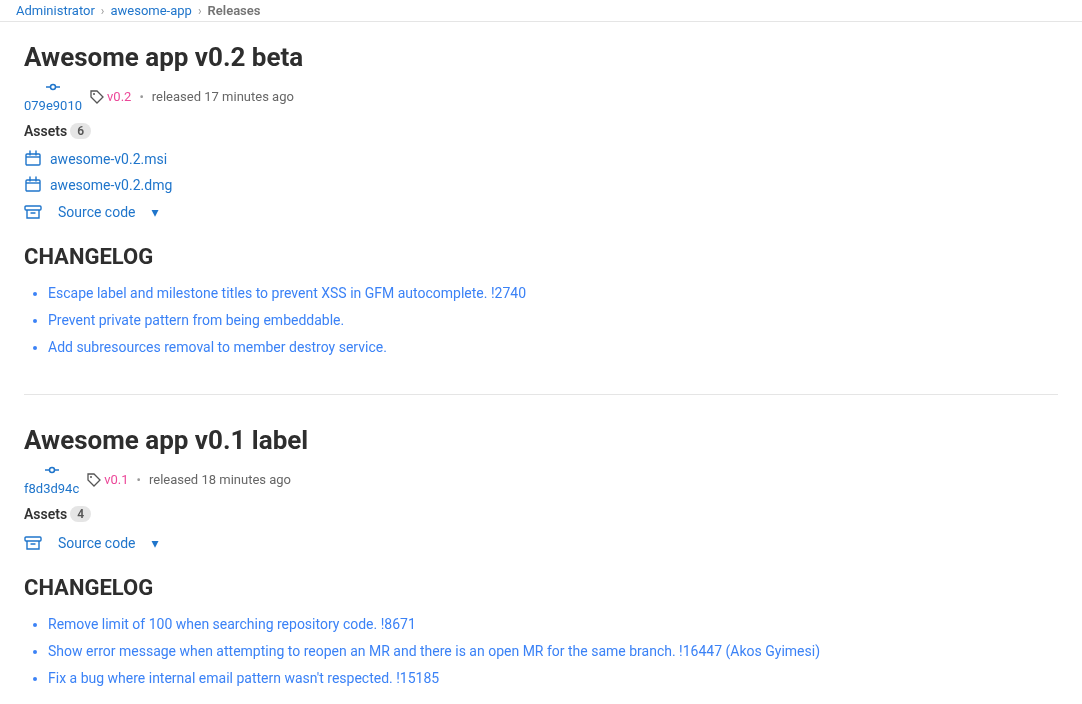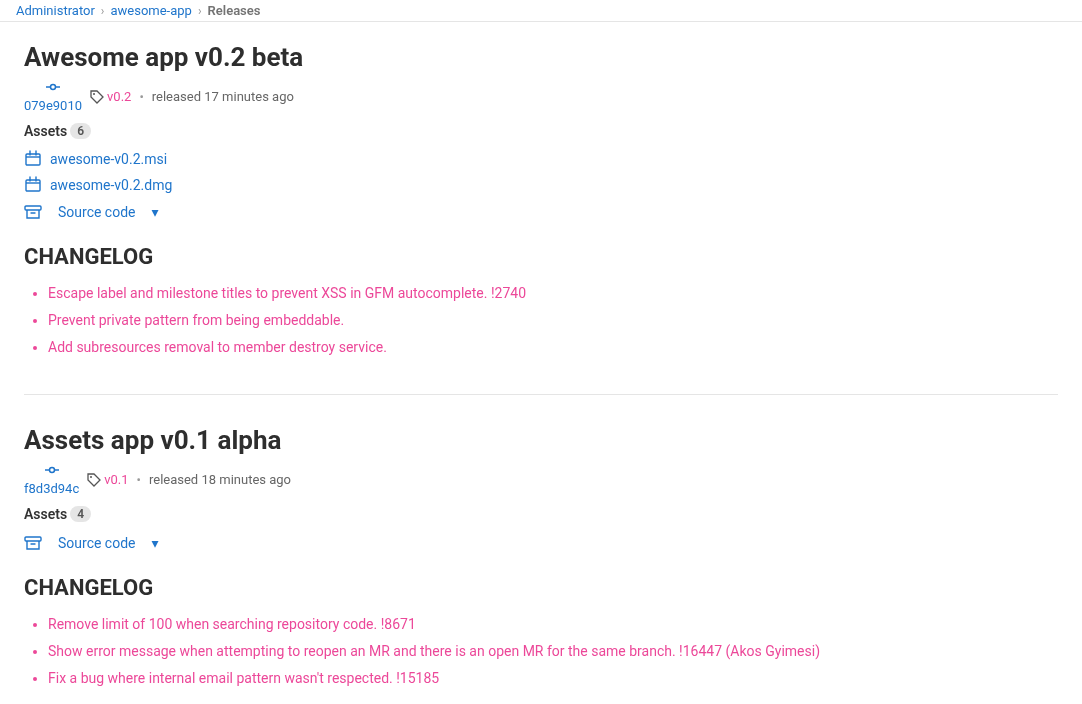--- a/index.html
+++ b/index.html
@@ -159,21 +159,21 @@
       margin-bottom: 14px;
     }
 
     .changelog-list {
       list-style: disc;
       padding-left: 24px;
     }
 
     .changelog-list li {
       font-size: 14px;
-      color: #ec4899;
+      color: #3b82f6;
       margin-bottom: 6px;
       line-height: 1.5;
     }
   </style>
 </head>
 <body>
 
 <nav class="breadcrumb">
   <a href="#">Administrator</a>
   <span class="breadcrumb-separator">›</span>
@@ -261,21 +261,21 @@
       <h2 class="changelog-title">CHANGELOG</h2>
       <ul class="changelog-list">
         <li>Escape label and milestone titles to prevent XSS in GFM autocomplete. !2740</li>
         <li>Prevent private pattern from being embeddable.</li>
         <li>Add subresources removal to member destroy service.</li>
       </ul>
     </div>
   </div>
 
   <div class="release-block">
-    <h1 class="release-title">Assets app v0.1 alpha</h1>
+    <h1 class="release-title">Awesome app v0.1 label</h1>
 
     <div class="release-meta">
       <a href="#" class="commit-ref">
         <span class="commit-icon">
           <svg width="14" height="14" viewBox="0 0 14 14" fill="none">
             <circle cx="7" cy="7" r="2.5" stroke="#1f75cb" stroke-width="1.5"></circle>
             <line x1="0" y1="7" x2="4.5" y2="7" stroke="#1f75cb" stroke-width="1.5"></line>
             <line x1="9.5" y1="7" x2="14" y2="7" stroke="#1f75cb" stroke-width="1.5"></line>
           </svg>
         </span>

